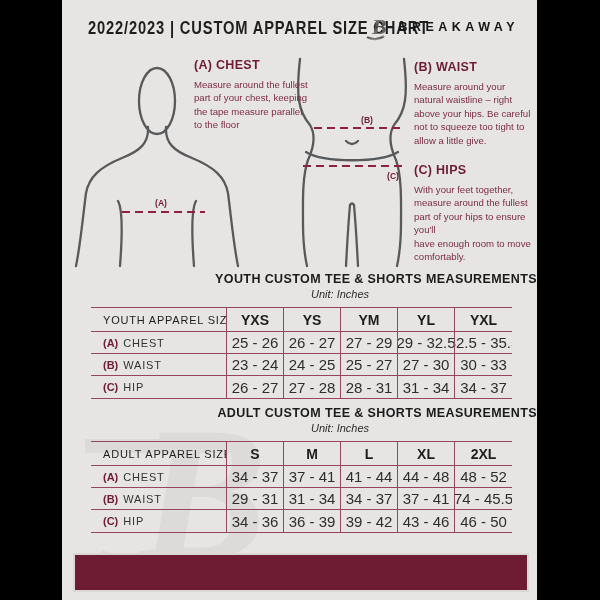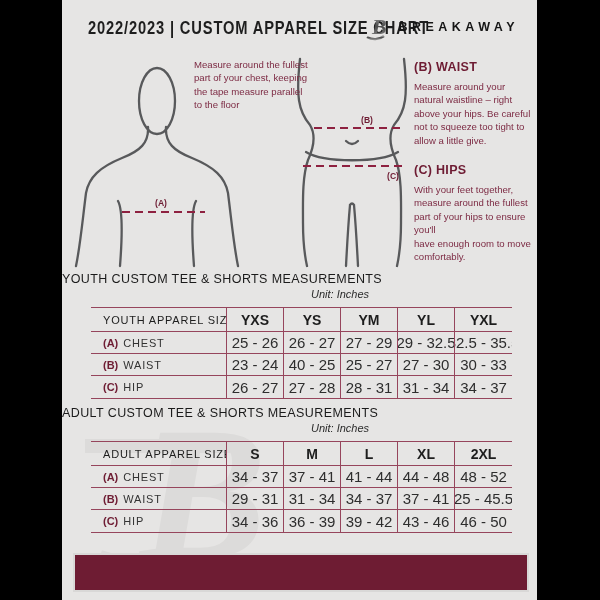--- a/index.html
+++ b/index.html
@@ -48,22 +48,22 @@
     font-size:9.6px;color:var(--maroon-text);
     line-height:1.4;white-space:pre-line;
   }
   .instr-chest{left:132px;top:58px;width:114px;}
   .instr-waist{left:352px;top:60px;width:118px;}
   .instr-hips {left:352px;top:163px;width:122px;}
   
   .figures{position:absolute;left:0;top:55px;width:475px;height:214px;}
   
   .tbl-title{
-    position:absolute;left:0;width:475px;text-align:left;
-    font-size:12.5px;font-weight:normal;color:#1b1b1b;letter-spacing:.4px;
+    position:absolute;left:0;width:475px;text-align:right;
+    font-size:12.5px;font-weight:bold;color:#1b1b1b;letter-spacing:.4px;
   }
   .tbl-unit{
     position:absolute;left:0;width:556px;text-align:center;
     font-size:11px;font-style:italic;color:#2b2b2b;
   }
   .sizetable{
     position:absolute;left:29px;width:421px;
     border-top:1.4px solid var(--line);
     border-bottom:1.4px solid var(--line);
   }
@@ -145,20 +145,21 @@
       <path d="M241 111 H 342"></path>
     </g>
     <g font-size="8.6" font-weight="bold" fill="#6e1c33" text-anchor="middle" font-family="Liberation Sans, sans-serif">
       <text x="99" y="151">(A)</text>
       <text x="305" y="68">(B)</text>
       <text x="331" y="124">(C)</text>
     </g>
   </svg>
 
   <div class="instr instr-chest">
+    <h3>(A) CHEST</h3>
     <p>Measure around the fullest part of your chest, keeping the tape measure parallel to the floor</p>
   </div>
   <div class="instr instr-waist">
     <h3>(B) WAIST</h3>
     <p>Measure around your natural waistline – right above your hips. Be careful not to squeeze too tight to allow a little give.</p>
   </div>
   <div class="instr instr-hips">
     <h3>(C) HIPS</h3>
     <p>With your feet together, measure around the fullest part of your hips to ensure you'll
 have enough room to move comfortably.</p>
@@ -185,21 +186,21 @@
       <div class="st-cell">27 - 29</div>
       <div class="st-cell">29 - 32.5</div>
       <div class="st-cell">32.5 - 35.5</div>
     </div>
     <div class="st-row">
       <div class="st-cell st-label">
           <span class="pfx">(B)</span>
           <span>WAIST</span>
         </div>
       <div class="st-cell">23 - 24</div>
-      <div class="st-cell">40 - 25</div>
+      <div class="st-cell">24 - 25</div>
       <div class="st-cell">25 - 27</div>
       <div class="st-cell">27 - 30</div>
       <div class="st-cell">30 - 33</div>
     </div>
     <div class="st-row">
       <div class="st-cell st-label">
           <span class="pfx">(C)</span>
           <span>HIP</span>
         </div>
       <div class="st-cell">26 - 27</div>
@@ -234,21 +235,21 @@
     </div>
     <div class="st-row">
       <div class="st-cell st-label">
           <span class="pfx">(B)</span>
           <span>WAIST</span>
         </div>
       <div class="st-cell">29 - 31</div>
       <div class="st-cell">31 - 34</div>
       <div class="st-cell">34 - 37</div>
       <div class="st-cell">37 - 41</div>
-      <div class="st-cell">25 - 45.5</div>
+      <div class="st-cell">74 - 45.5</div>
     </div>
     <div class="st-row">
       <div class="st-cell st-label">
           <span class="pfx">(C)</span>
           <span>HIP</span>
         </div>
       <div class="st-cell">34 - 36</div>
       <div class="st-cell">36 - 39</div>
       <div class="st-cell">39 - 42</div>
       <div class="st-cell">43 - 46</div>

